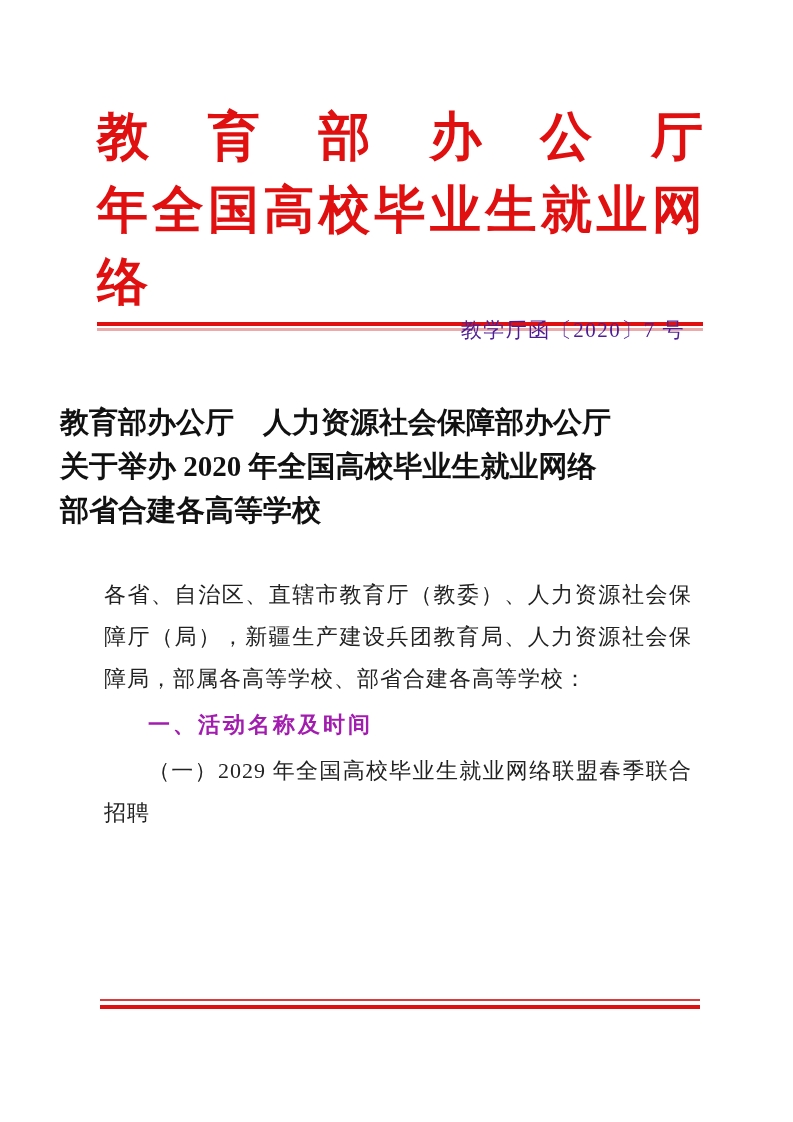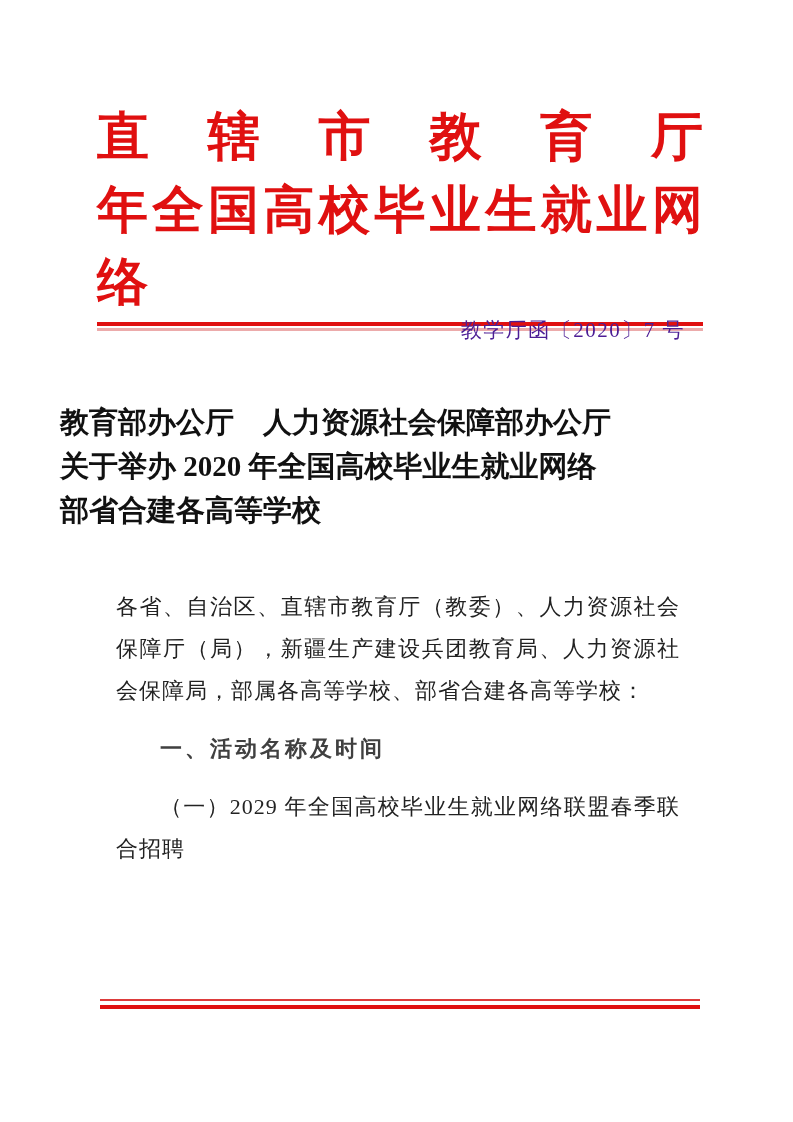--- a/index.html
+++ b/index.html
@@ -67,48 +67,48 @@
     position: absolute;
     top: 570px;
     left: 100px;
     width: 596px;
     font-size: 22px;
     line-height: 42px;
     text-align: justify;
     letter-spacing: 1px;
     color: #222222;
   }
-  .doc-body p { margin: 16px; }
+  .doc-body p { margin: 4px; }
   .para-indent { text-indent: 2em; }
   .section-heading {
     font-family: "Liberation Sans", "DejaVu Sans", sans-serif;
     font-weight: bold;
     text-indent: 2em;
     letter-spacing: 3px;
-    color: #404040;
+    color: #a21caf;
   }
 
   
   .rule-bottom {
     position: absolute;
     top: 999px;
     left: 100px;
     width: 600px;
   }
   .rule-bottom .thin  { height: 2px; background: #dd3b3b; }
   .rule-bottom .gap   { height: 4px; background: transparent; }
   .rule-bottom .thick { height: 4px; background: #e01010; }
 </style>
 </head>
 <body>
 
 <div class="page">
 
   <header class="letterhead">
-    <div class="org-line1">直辖市教育厅</div>
+    <div class="org-line1">教育部办公厅</div>
     <div class="org-line2">年全国高校毕业生就业网络</div>
     <div class="rule-top">
       <div class="thick"></div>
       <div class="gap"></div>
       <div class="thin"></div>
     </div>
   </header>
 
   <div class="doc-number">教学厅函〔2020〕7 号</div>
 

